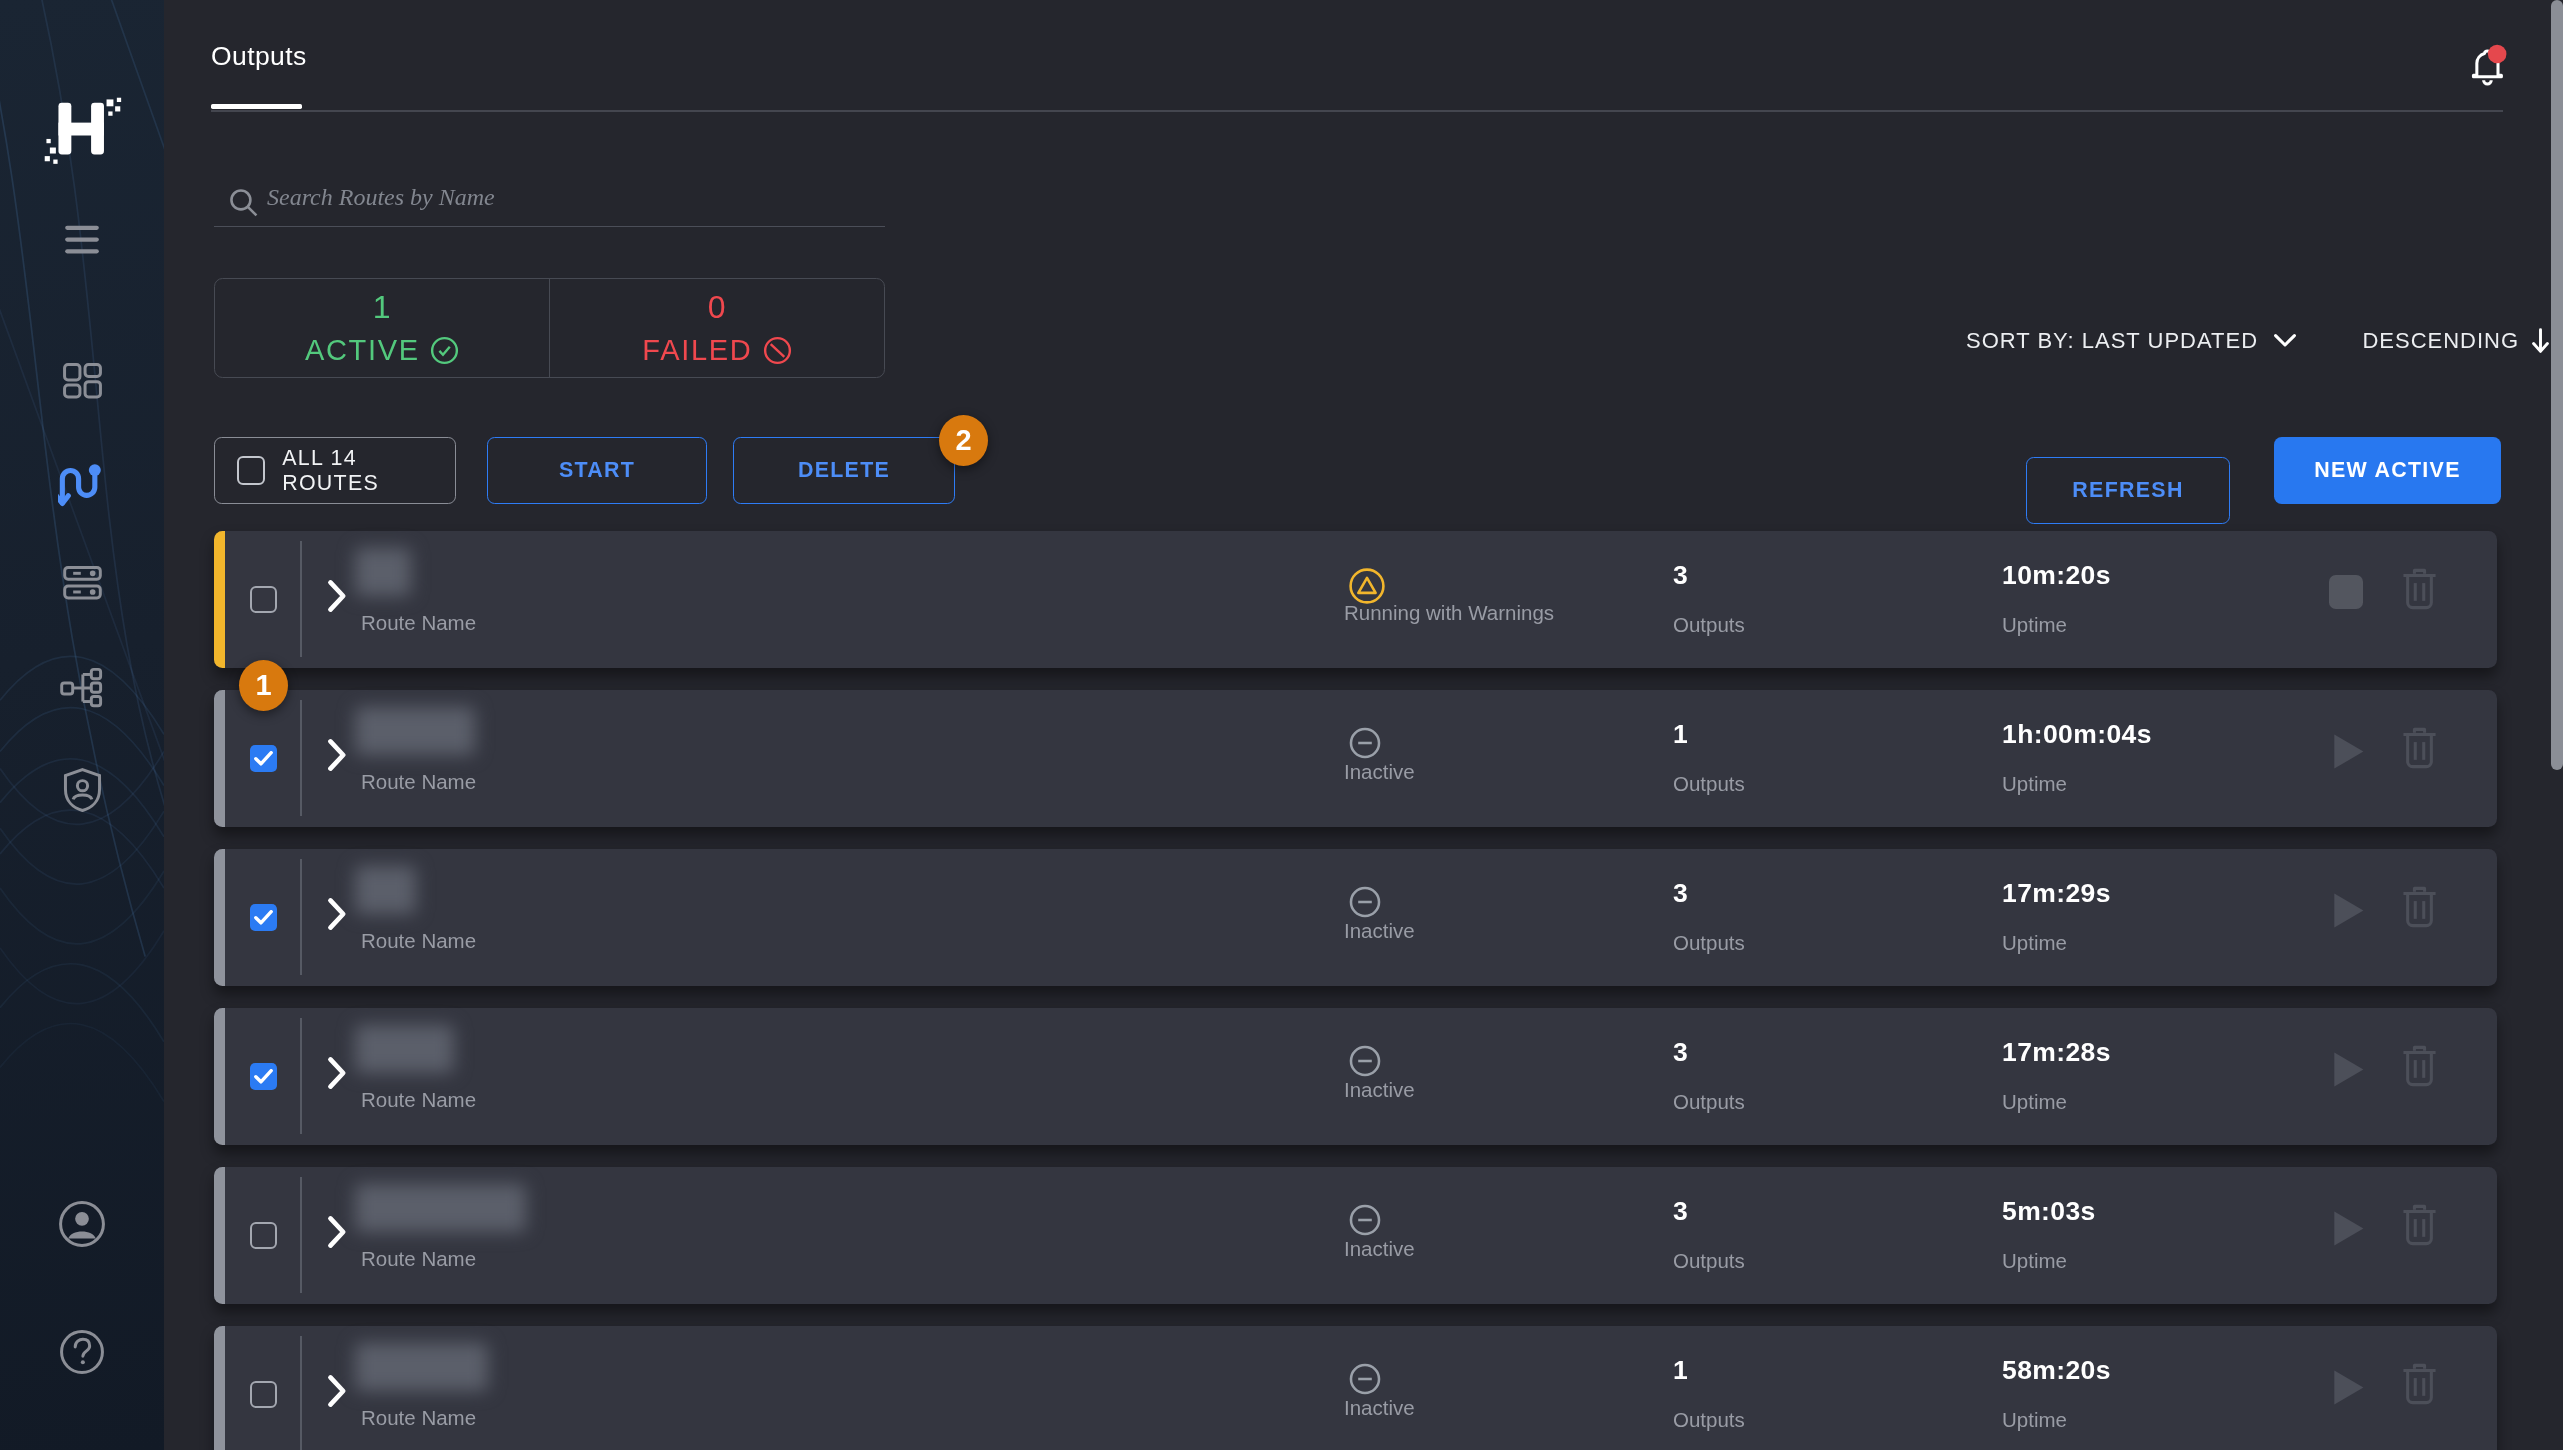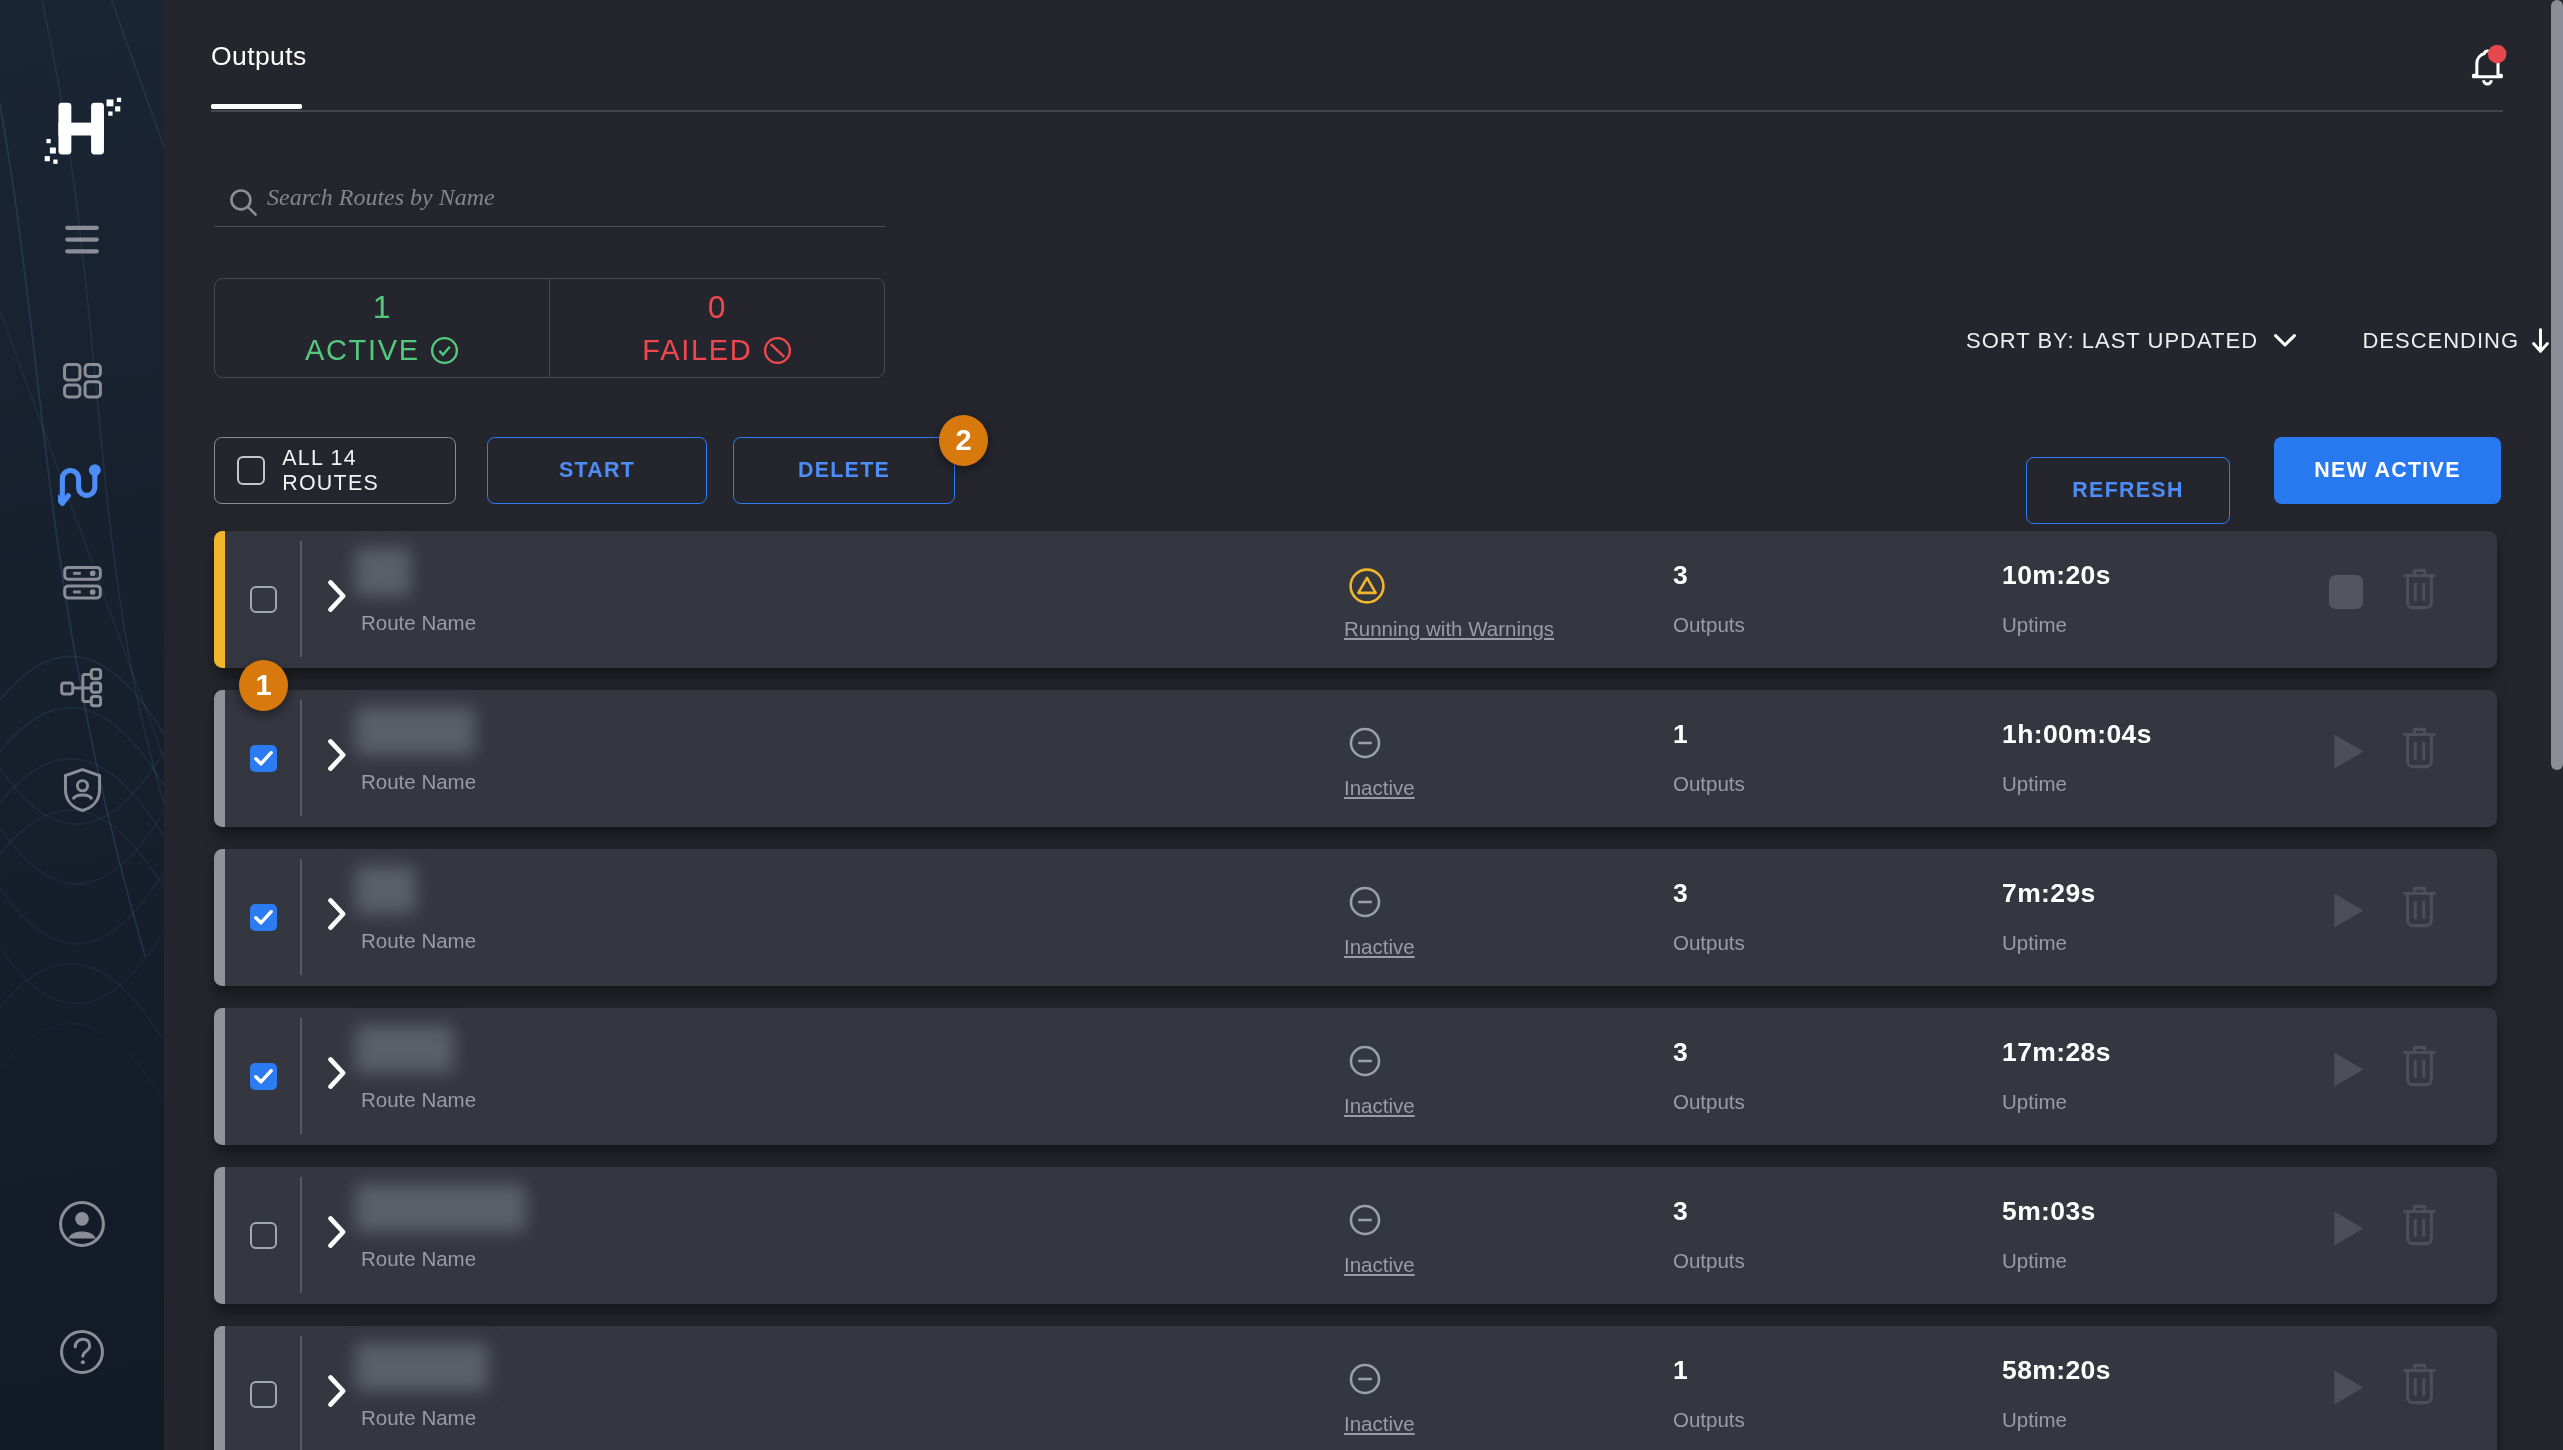--- a/index.html
+++ b/index.html
@@ -78,21 +78,21 @@
             border-radius:8.5px 0 0 8.5px; }
   .route-row.warning .accent { background:#f2b62c; }
   .row-cb { position:absolute; left:36px; top:55px; cursor:pointer; }
   .vdiv { position:absolute; left:86px; top:10.2px; width:1.7px; height:116px; background:#565a64; }
   .chev { position:absolute; left:113px; top:48px; cursor:pointer; }
   .name-blur { position:absolute; left:141px; top:17px; height:48px; background:#5b5f6a;
                border-radius:5.1px; filter:blur(8.5px); }
   .cell-label { position:absolute; font-size:20.5px; color:#999ca5; }
   .name-label { left:147px; top:80px; }
   .status-icon { position:absolute; left:1134px; top:36px; }
-  .status-label { left:1130px; top:86px;text-decoration:underline; }
+  .status-label { left:1130px; top:70px; }
   .cell-value { position:absolute; top:29px; font-size:26.5px; font-weight:700; color:#ffffff;
                 letter-spacing:0.4px; }
   .outputs-value { left:1459px; }
   .outputs-label { left:1459px; top:82px; }
   .uptime-value { left:1788px; }
   .uptime-label { left:1788px; top:82px; }
   .act-1 { position:absolute; left:2115px; top:41px; cursor:pointer; }
   .act-2 { position:absolute; left:2186px; top:36px; cursor:pointer; }
   .stop-sq { width:34px; height:34px; background:#53565f; border-radius:6.8px; margin-top:3.4px; }
 
@@ -386,21 +386,21 @@
     <div class="cell-label name-label">Route Name</div>
     <div class="status-icon">
       <svg width="34" height="34" viewBox="0 0 40 40" fill="none" stroke="#9aa0a9" stroke-width="3">
           <circle cx="20" cy="20" r="16.5"></circle>
           <line x1="12" y1="20" x2="28" y2="20"></line>
         </svg>
     </div>
     <div class="cell-label status-label">Inactive</div>
     <div class="cell-value outputs-value">3</div>
     <div class="cell-label outputs-label">Outputs</div>
-    <div class="cell-value uptime-value">7m:29s</div>
+    <div class="cell-value uptime-value">17m:29s</div>
     <div class="cell-label uptime-label">Uptime</div>
     <div class="act-1">
       <svg width="38" height="41" viewBox="0 0 44 48">
           <polygon points="6,4 40,24 6,44" fill="#4c4f59"></polygon>
         </svg>
     </div>
     <div class="act-2">
       <svg width="39" height="44" viewBox="0 0 46 52" fill="none" stroke="#4c4f59" stroke-width="3.6">
         <path d="M17,8 v-4 h12 v4" stroke-linejoin="round"></path>
           <line x1="4" y1="10" x2="42" y2="10"></line>

